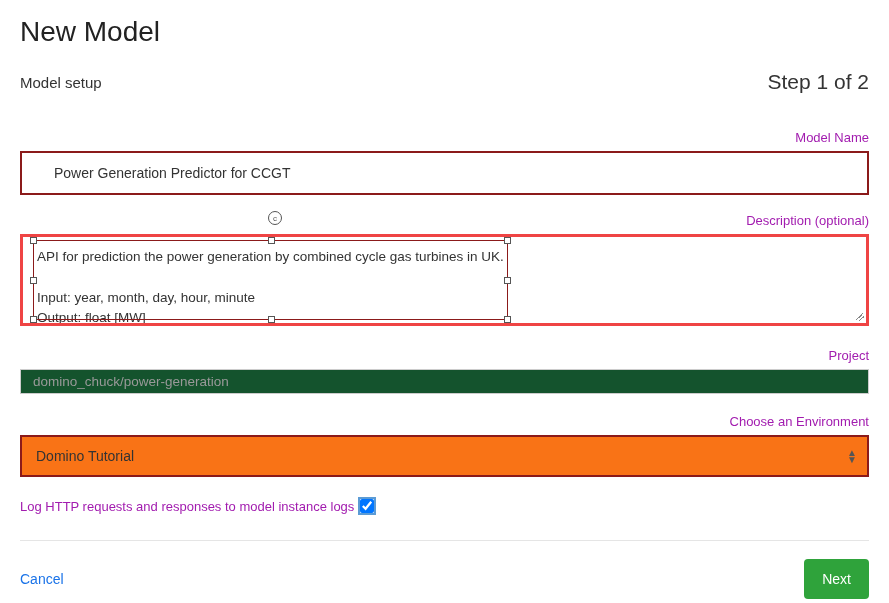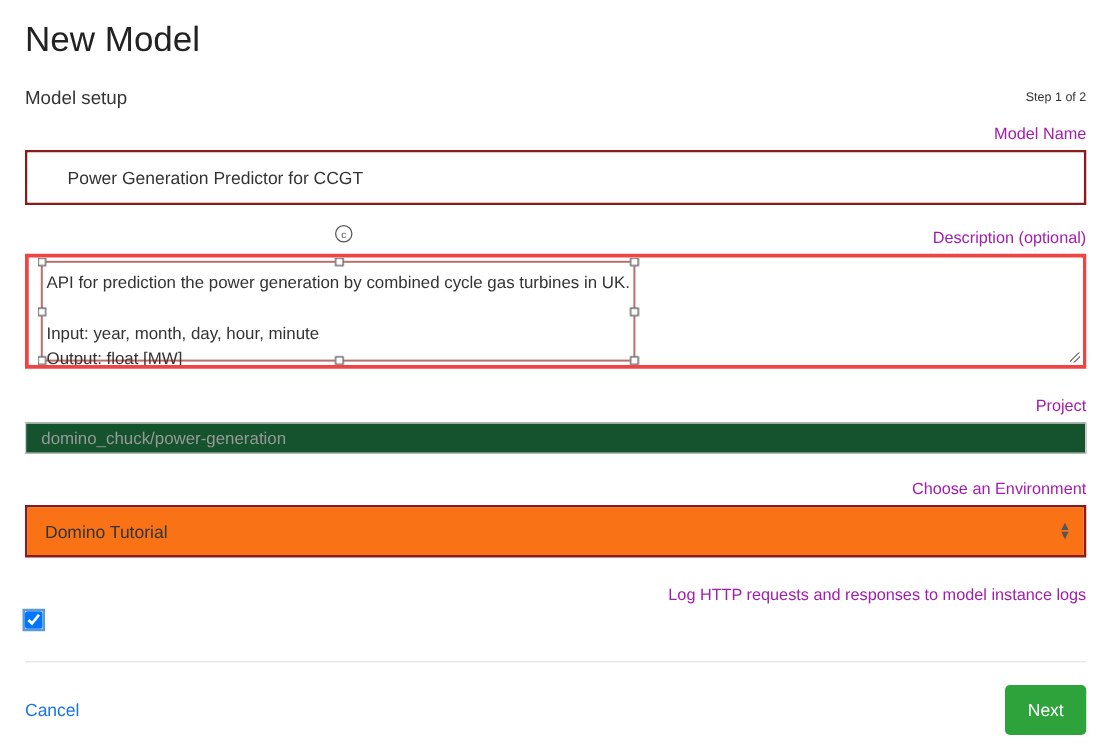--- a/index.html
+++ b/index.html
@@ -17,28 +17,28 @@
 .page-title {
   font-size: 28px;
   font-weight: 400;
   color: #222;
   margin-bottom: 22px;
 }
 .setup-row {
   display: flex;
   justify-content: space-between;
   align-items: center;
-  margin-bottom: 12px;
+  margin-bottom: 36px;
 }
 .setup-label {
   font-size: 15px;
   color: #333;
 }
 .step-label {
-  font-size: 10px;
+  font-size: 21px;
   color: #333;
 }
 .field-label {
   font-size: 13px;
   color: #a21caf;
   margin-bottom: 6px;
   display: block;
   text-align: right;
 }
 .highlighted-input-wrapper {
@@ -162,21 +162,21 @@
   transform: translateY(-50%);
   pointer-events: none;
   font-size: 10px;
   color: #555;
   line-height: 0.7;
   display: flex;
   flex-direction: column;
 }
 .checkbox-row {
   display: flex;
-  flex-direction: column;
+  flex-direction: row;
   gap: 6px;
   margin-bottom: 26px;
 }
 .checkbox {
   width: 14px;
   height: 14px;
   outline: 2px solid #5b9bd5;
   outline-offset: 0px;
 }
 .divider {

